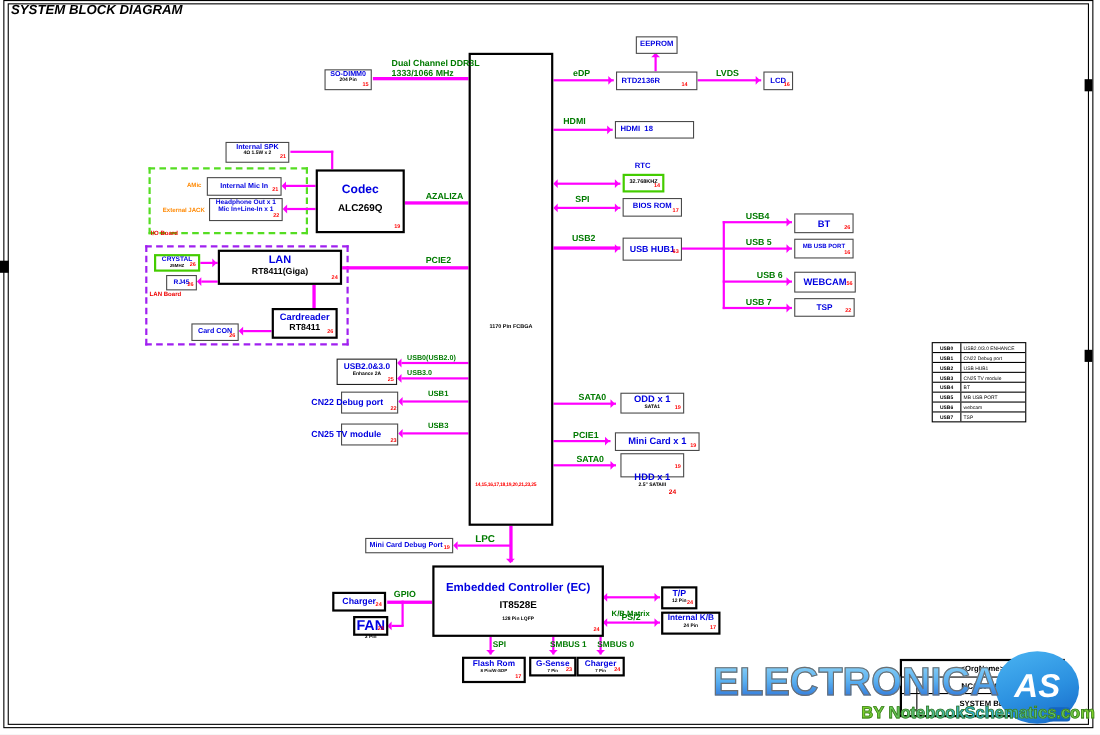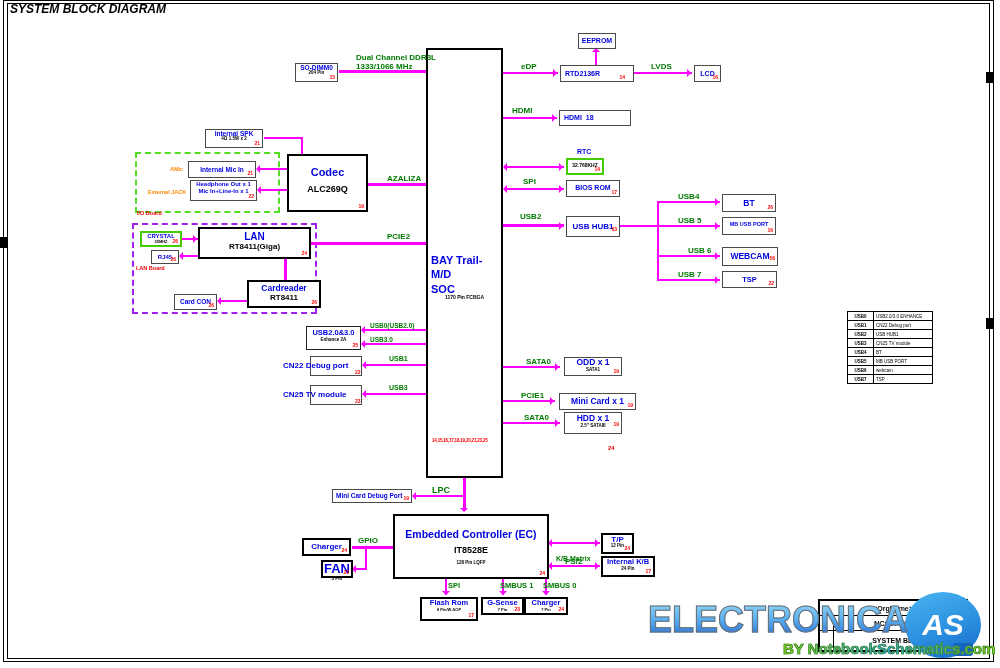--- a/index.html
+++ b/index.html
@@ -200,24 +200,20 @@
   <div class="net" style="left:432px;top:485px;font-size:9px">LPC</div>
   <div class="net" style="left:358px;top:536px">GPIO</div>
   <div class="net" style="left:565px;top:557px">PS/2</div>
   <div class="net" style="left:556px;top:555px;font-size:7px">K/B Matrix</div>
   <div class="net" style="left:448px;top:582px;font-size:7.5px">SPI</div>
   <div class="net" style="left:500px;top:582px;font-size:7.5px">SMBUS 1</div>
   <div class="net" style="left:543px;top:582px;font-size:7.5px">SMBUS 0</div>
   <div class="bluelbl" style="left:577px;top:148px">RTC</div>
 
   <div class="soc">
-    <div class="socname">
-      <div>BAY Trail-M/D</div>
-      <div>SOC</div>
-    </div>
     <div class="socpkg">1170 Pin FCBGA</div>
     <div class="socpages">14,15,16,17,18,19,20,21,23,25</div>
   </div>
 
   <div class="box" style="left:295px;top:63px;width:43px;height:19px">
     <div class="bl" style="font-size:6.5px">SO-DIMM0</div>
     <div class="bs" style="font-size:4.5px">204 Pin</div>
     <span class="pg">15</span>
   </div>
 
@@ -307,21 +303,21 @@
     <div class="bl" style="font-size:10px;margin-top:2px">LAN</div>
     <div class="bs" style="font-size:8px">RT8411(Giga)</div>
     <span class="pg">24</span>
   </div>
 
   <div class="box" style="left:151px;top:250px;width:28px;height:14px">
     <div class="bl" style="font-size:6px;line-height:12px">RJ45</div>
     <span class="pg">26</span>
   </div>
 
-  <div class="box thick" style="left:247px;top:280px;width:74px;height:28px">
+  <div class="box thick" style="left:247px;top:280px;width:60px;height:28px">
     <div class="bl" style="font-size:8.5px;margin-top:2px">Cardreader</div>
     <div class="bs" style="font-size:8px">RT8411</div>
     <span class="pg">26</span>
   </div>
 
   <div class="box" style="left:174px;top:294px;width:43px;height:16px">
     <div class="bl" style="font-size:6.5px;line-height:14px">Card CON</div>
     <span class="pg">26</span>
   </div>
 
@@ -344,21 +340,21 @@
     <div class="bs" style="font-size:4.5px">SATA1</div>
     <span class="pg">19</span>
   </div>
 
   <div class="box" style="left:559px;top:393px;width:77px;height:17px">
     <div class="bl" style="font-size:8.5px;line-height:15px">Mini Card x 1</div>
     <span class="pg">19</span>
   </div>
 
   <div class="box" style="left:564px;top:412px;width:58px;height:22px">
-    <div class="bl" style="font-size:8.5px;margin-top:1px">HDD x 1</div>
+    <div class="bl" style="font-size:8.5px;margin-top:16px">HDD x 1</div>
     <div class="bs" style="font-size:4.5px">2.5" SATAIII</div>
     <span class="pg" style="bottom:6px">19</span>
   </div>
   <div class="rl" style="left:608px;top:445px;font-size:6px">24</div>
 
   <div class="box" style="left:332px;top:489px;width:80px;height:14px;text-align:left">
     <div class="bl" style="font-size:6.5px;line-height:12px;padding-left:3px">Mini Card Debug Port</div>
     <span class="pg">19</span>
   </div>
 

